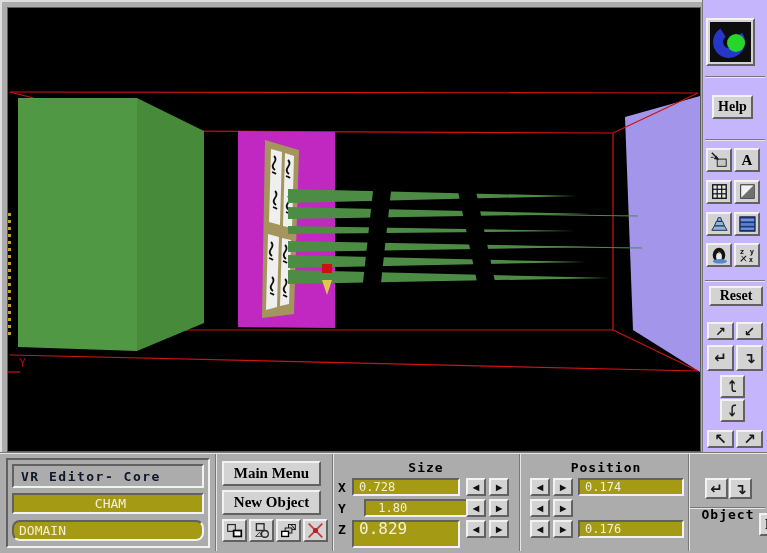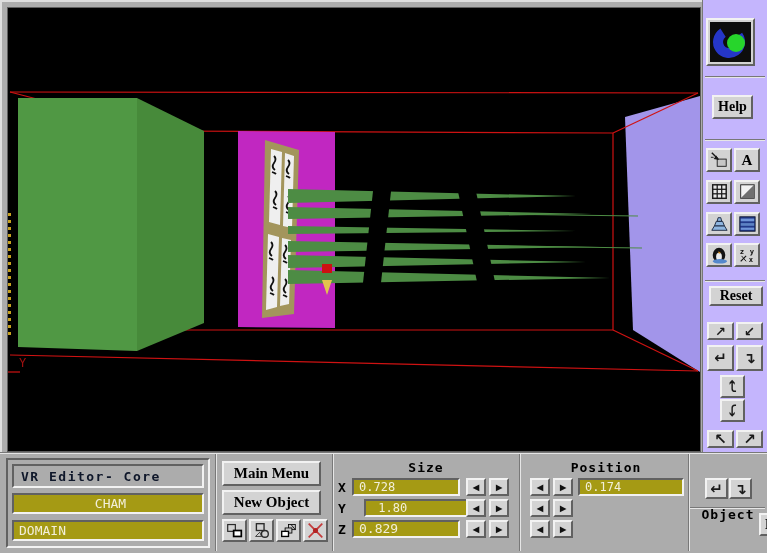--- a/index.html
+++ b/index.html
@@ -191,21 +191,21 @@
   <div class="abs raised btn arrowbtn" style="left:33px;top:430px;width:27px;height:18px;font-size:15px;">↗</div>
 </div>
 
 <div class="abs" style="left:0;top:452px;width:767px;height:101px;background:#acacac;">
   <div class="abs hgroove" style="left:0;top:0;width:767px;"></div>
 
   <div class="abs sunken" style="left:6px;top:6px;width:204px;height:90px;">
     <div class="abs sunken" style="left:4px;top:4px;width:192px;height:24px;font-weight:bold;font-size:13px;
          line-height:21px;padding-left:7px;letter-spacing:1.5px;color:#0f172a;">VR Editor- Core</div>
     <div class="abs sunken field" style="left:4px;top:33px;width:192px;height:21px;text-align:center;">CHAM</div>
-    <div class="abs sunken field" style="left:4px;top:60px;width:192px;height:21px;">DOMAIN</div>
+    <div class="abs sunken field" style="left:4px;top:60px;width:192px;height:21px;border-radius:8px;">DOMAIN</div>
   </div>
 
   <div class="abs vgroove" style="left:215px;top:2px;height:97px;"></div>
 
   <div class="abs raised btn" style="left:222px;top:38px;width:99px;height:25px;font-size:15px;">New Object</div>
   <div class="abs raised btn" style="left:222px;top:9px;width:99px;height:25px;font-size:15px;">Main Menu</div>
 
   <div class="abs raised iconbtn btn" style="left:222px;top:67px;width:25px;height:23px;">
     <svg width="19" height="17" viewBox="0 0 22 20">
       <rect x="3" y="3" width="9" height="8" fill="none" stroke="#2a2a2a" stroke-width="1.4"></rect>
@@ -242,36 +242,37 @@
   <div class="abs sunken field" style="left:352px;top:26px;width:108px;height:18px;font-size:12px;line-height:14px;">0.728</div>
   <div class="abs raised btn spin" style="left:466px;top:26px;width:20px;height:18px;">◀</div>
   <div class="abs raised btn spin" style="left:489px;top:26px;width:20px;height:18px;">▶</div>
 
   <div class="abs axis" style="left:338px;top:49px;">Y</div>
   <div class="abs sunken field" style="left:352px;top:47px;width:108px;height:18px;font-size:12px;line-height:14px;margin-left:12px;"> 1.80</div>
   <div class="abs raised btn spin" style="left:466px;top:47px;width:20px;height:18px;">◀</div>
   <div class="abs raised btn spin" style="left:489px;top:47px;width:20px;height:18px;">▶</div>
 
   <div class="abs axis" style="left:338px;top:70px;">Z</div>
-  <div class="abs sunken field" style="left:352px;top:68px;width:108px;height:18px;font-size:13px;line-height:14px;">0.829</div>
+  <div class="abs sunken field" style="left:352px;top:68px;width:108px;height:28px;font-size:16px;line-height:14px;">0.829</div>
   <div class="abs raised btn spin" style="left:466px;top:68px;width:20px;height:18px;">◀</div>
   <div class="abs raised btn spin" style="left:489px;top:68px;width:20px;height:18px;">▶</div>
 
   <div class="abs vgroove" style="left:519px;top:2px;height:97px;"></div>
 
   <div class="abs hdr" style="left:524px;top:8px;width:164px;">Position</div>
   <div class="abs raised btn spin" style="left:530px;top:26px;width:20px;height:18px;">◀</div>
   <div class="abs raised btn spin" style="left:553px;top:26px;width:20px;height:18px;">▶</div>
   <div class="abs sunken field" style="left:578px;top:26px;width:106px;height:18px;font-size:12px;line-height:14px;">0.174</div>
 
   <div class="abs raised btn spin" style="left:530px;top:47px;width:20px;height:18px;">◀</div>
   <div class="abs raised btn spin" style="left:553px;top:47px;width:20px;height:18px;">▶</div>
 
   <div class="abs raised btn spin" style="left:530px;top:68px;width:20px;height:18px;">◀</div>
   <div class="abs raised btn spin" style="left:553px;top:68px;width:20px;height:18px;">▶</div>
+  <div class="abs sunken field" style="left:578px;top:68px;width:106px;height:18px;font-size:12px;line-height:14px;">0.176</div>
 
   <div class="abs vgroove" style="left:688px;top:2px;height:97px;"></div>
 
   <div class="abs hdr" style="left:692px;top:7px;width:72px;margin-top:48px;">Object</div>
   <div class="abs raised btn arrowbtn" style="left:705px;top:26px;width:23px;height:21px;">↵</div>
   <div class="abs raised btn arrowbtn" style="left:729px;top:26px;width:23px;height:21px;">↴</div>
   <div class="abs hgroove" style="left:690px;top:55px;width:75px;"></div>
   <div class="abs raised btn" style="left:727px;top:61px;width:37px;height:23px;margin-left:32px;">Exit</div>
 </div>
 

